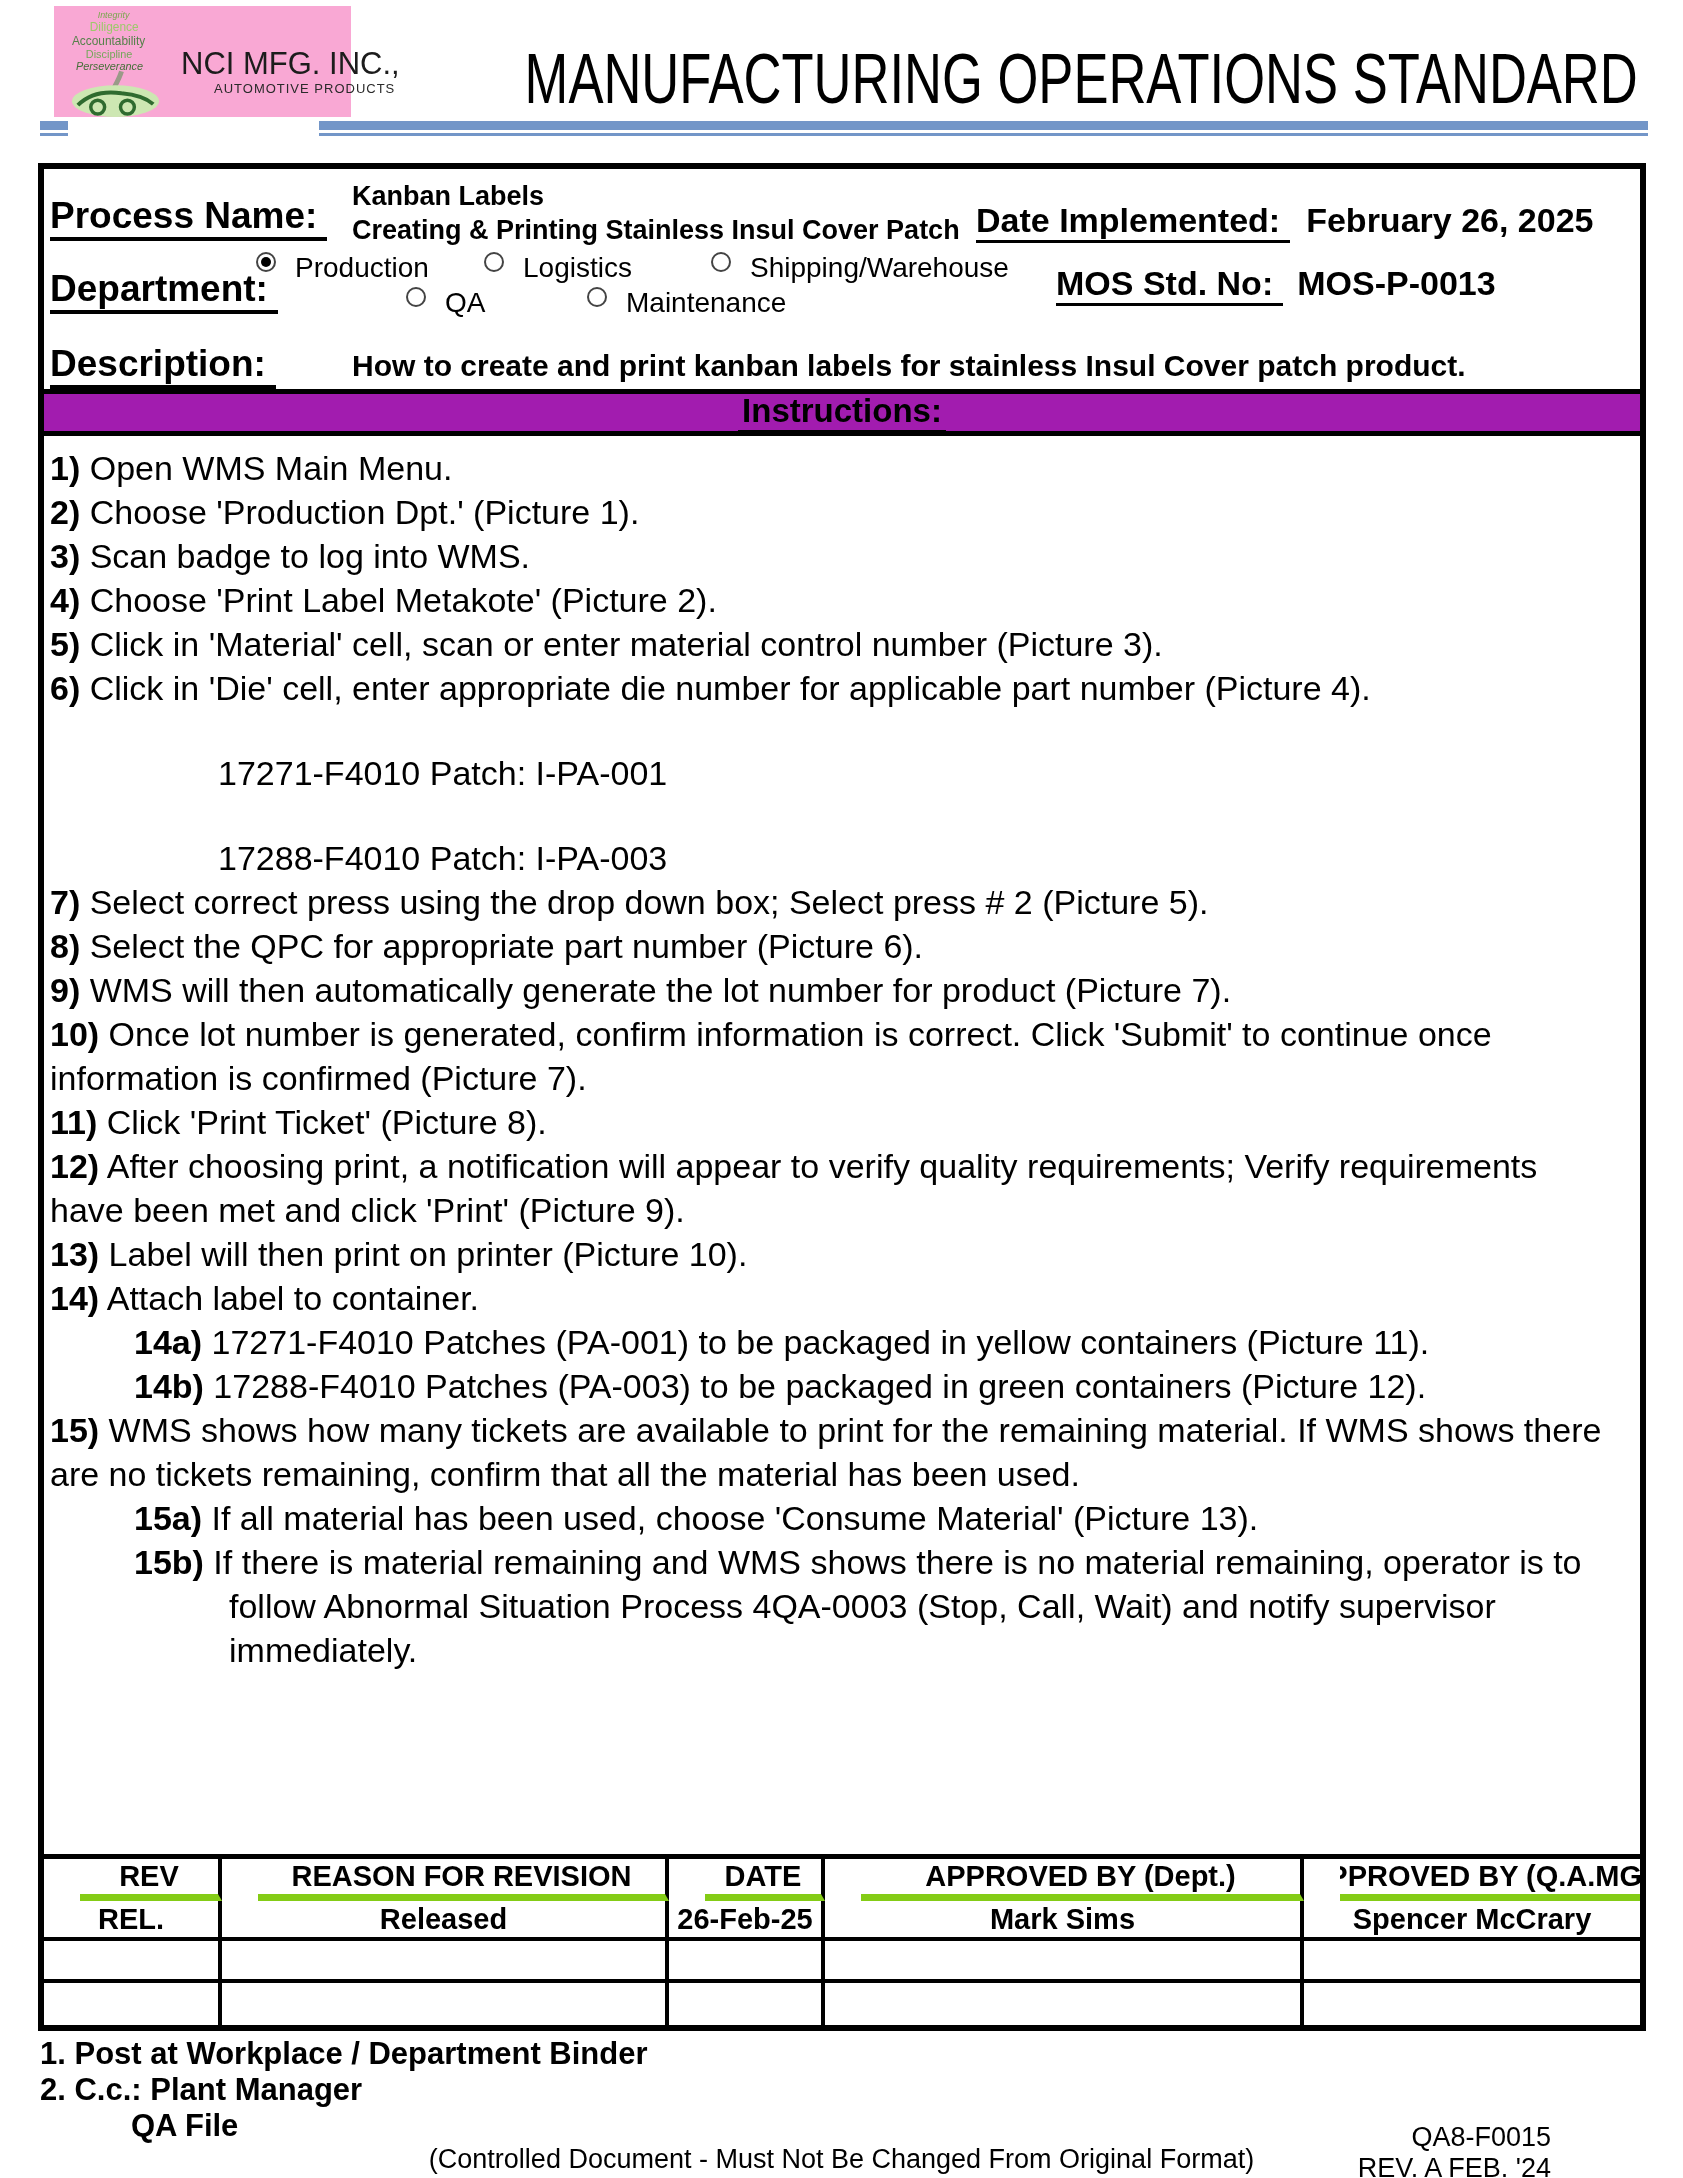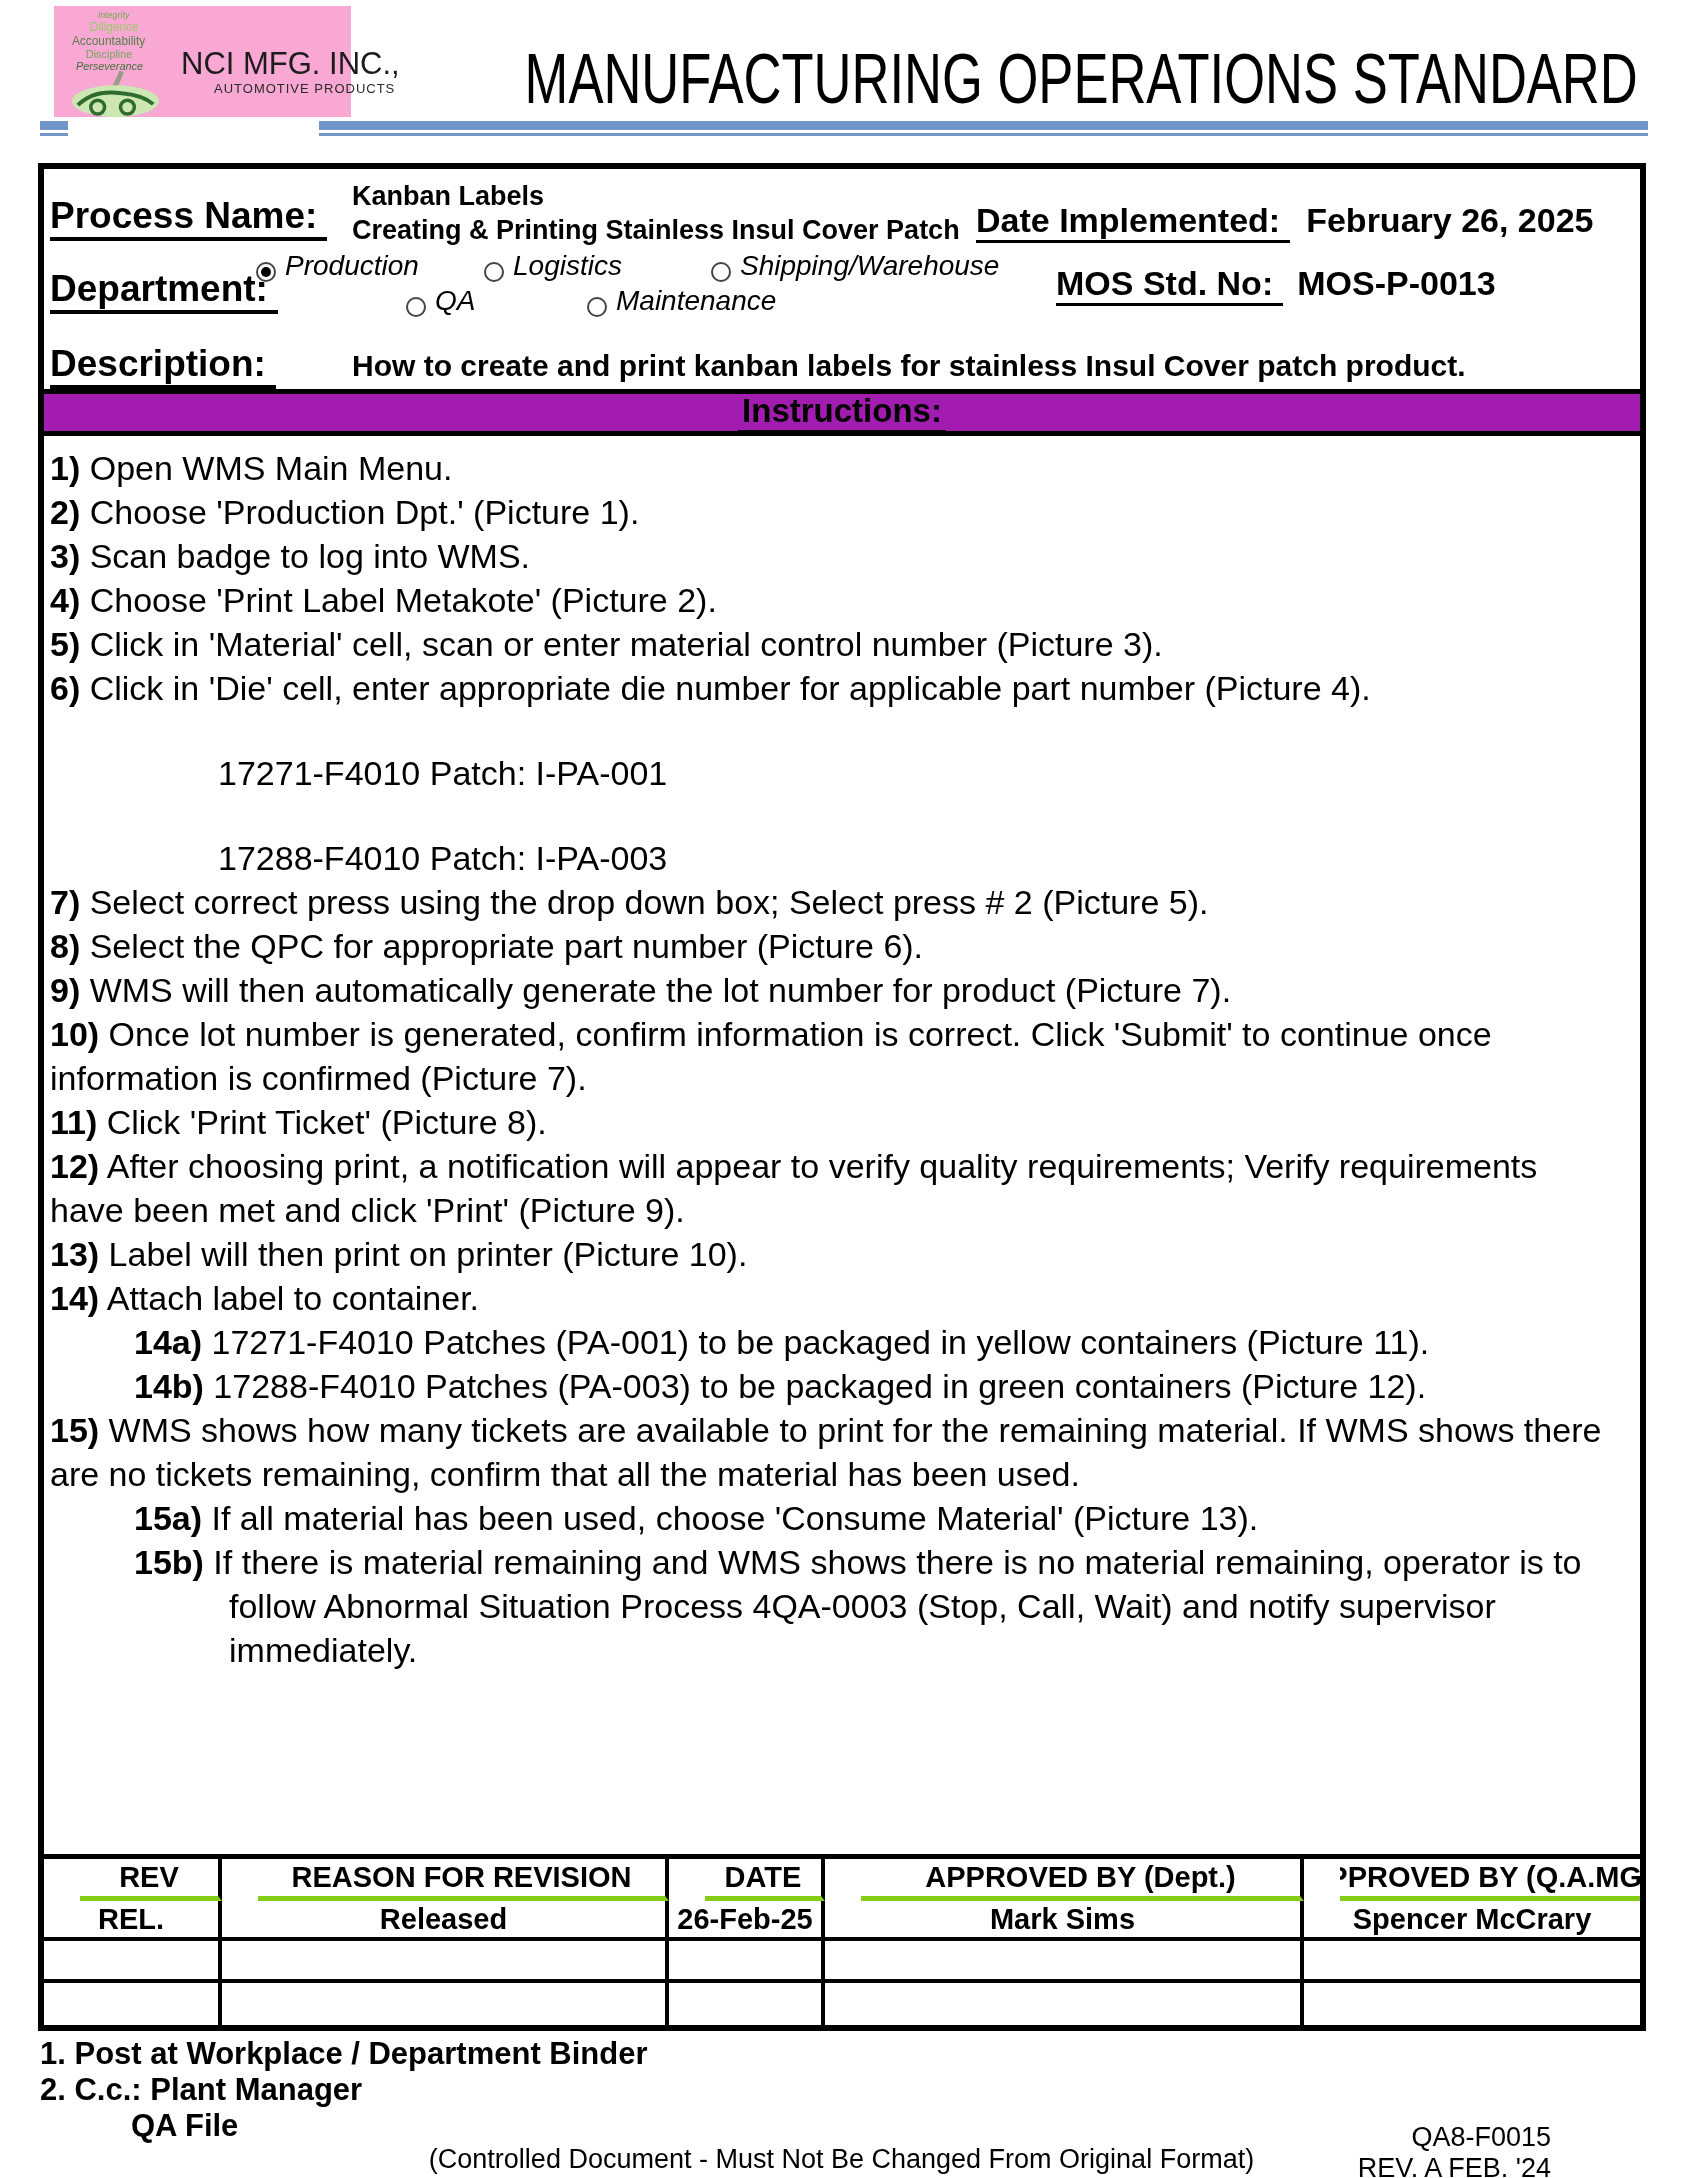--- a/index.html
+++ b/index.html
@@ -23,21 +23,21 @@
   .main-box{position:absolute;left:38px;top:163px;width:1608px;height:1868px;
             border:6px solid #000;box-sizing:border-box;}
   .flabel{font-weight:700;font-size:37px;border-bottom:4px solid #000;padding-right:10px;white-space:nowrap;}
   .flabel.small{font-size:34px;border-bottom-width:3px;}
   .process-label{position:absolute;left:6px;top:26px;}
   .process-value{position:absolute;left:308px;top:10px;font-weight:700;font-size:27px;line-height:34px;}
   .date-row{position:absolute;left:932px;top:32px;display:flex;gap:16px;align-items:baseline;}
   .date-value,.mos-value{font-weight:700;font-size:34px;white-space:nowrap;}
   .dept-label{position:absolute;left:6px;top:99px;}
   .mos-row{position:absolute;left:1012px;top:95px;display:flex;gap:14px;align-items:baseline;}
-  .radio-group{position:absolute;display:flex;align-items:flex-end;gap:9px;height:30px;font-style:italic;}
+  .radio-group{position:absolute;display:flex;align-items:flex-start;gap:19px;height:30px;}
   .radio-circle{width:20px;height:20px;border:2px solid #444;border-radius:50%;box-sizing:border-box;
                 display:flex;align-items:center;justify-content:center;background:#fff;}
   .radio-circle .dot{width:10px;height:10px;border-radius:50%;background:transparent;}
   .radio-group.selected .dot{background:#000;}
   .radio-label{font-size:28px;white-space:nowrap;}
   .rg-0{left:212px;top:83px;} .rg-1{left:440px;top:83px;} .rg-2{left:667px;top:83px;}
   .rg-3{left:362px;top:118px;} .rg-4{left:543px;top:118px;}
   .desc-label{position:absolute;left:6px;top:174px;}
   .desc-value{position:absolute;left:308px;top:180px;font-weight:700;font-size:30px;white-space:nowrap;}
 
@@ -54,21 +54,21 @@
 
   
   .rev-table{position:absolute;left:0;right:0;bottom:0;display:grid;
              grid-template-columns:178px 447px 156px 479px 1fr;
              grid-template-rows:42px 40px 42px 42px;
              border-top:5px solid #000;}
   .rev-cell{border-right:4px solid #000;border-bottom:4px solid #000;box-sizing:border-box;
             display:flex;align-items:center;justify-content:center;
             font-weight:700;font-size:29px;white-space:nowrap;overflow:hidden;}
   .rev-cell.col-last{border-right:none;}
-  .rev-cell.hdr{border-bottom:5px solid #84cc16;margin-left:36px;}
+  .rev-cell.hdr{border-bottom:7px solid #84cc16;margin-left:36px;}
   .rev-cell.row-last{border-bottom:none;}
 
   
   .foot-notes{position:absolute;left:40px;top:2036px;font-weight:700;font-size:31px;line-height:36px;}
   .foot-note-sub{padding-left:91px;}
   .controlled{position:absolute;left:0;right:0;top:2144px;text-align:center;font-size:27px;}
   .foot-right{position:absolute;right:132px;top:2122px;text-align:right;font-size:27px;line-height:31px;}
 </style>
 </head>
 <body>

